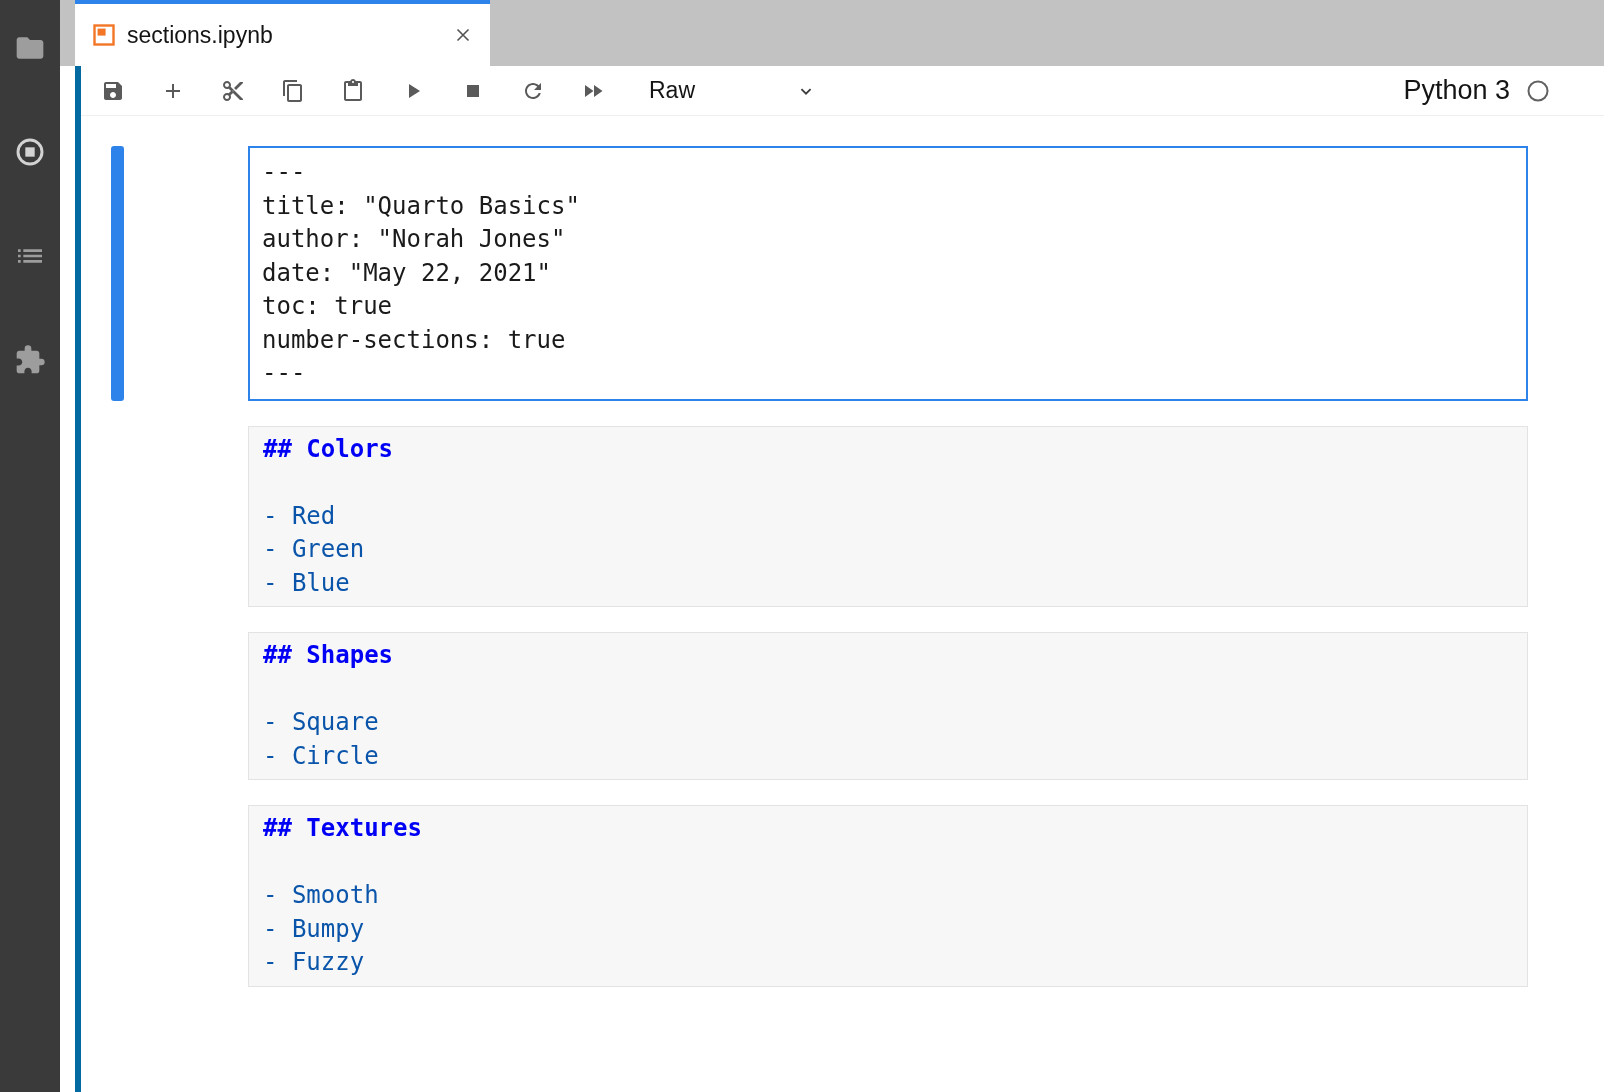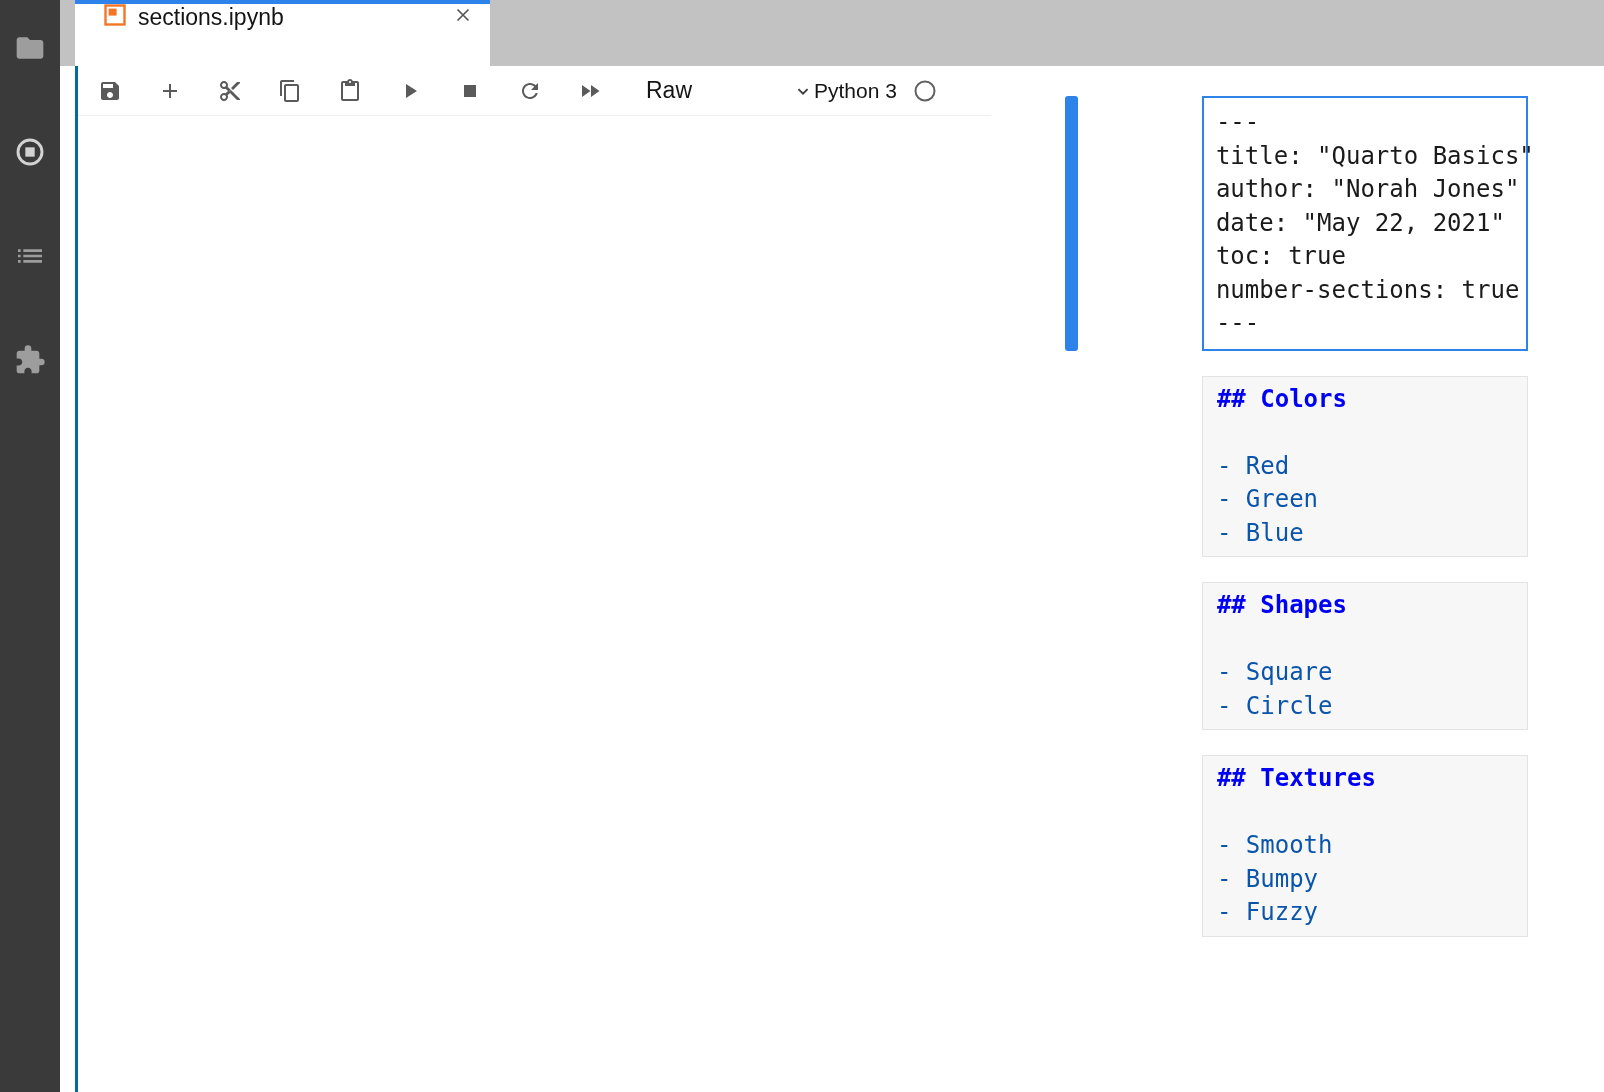--- a/index.html
+++ b/index.html
@@ -26,29 +26,29 @@
 
   
   .main { flex: 1; display: flex; flex-direction: column; background: #fff; min-width: 0; }
 
   .tabbar {
     height: 66px; background: #c2c2c2; flex: none;
     display: flex; align-items: stretch; padding-left: 15px;
   }
   .tab {
     width: 415px; background: #fff; border-top: 4px solid #2e83ea;
-    display: flex; padding: 0 16px 0 29px;
+    display: flex; align-items: center; padding: 0 16px 0 18px;
   }
   .tab-icon { flex: none; margin-right: 12px; display: flex; }
   .tab-title { font-size: 23px; color: #141414; flex: 1; white-space: nowrap; overflow: hidden; }
   .tab-close { flex: none; margin-left: 12px; display: flex; cursor: pointer; color: #555; }
 
   .workspace {
-    flex: 1; margin-left: 15px; border-left: 3px solid #0369a1;
-    display: flex; min-height: 0; gap: 44px;
+    flex: 1; margin-left: 15px; border-left: 6px solid #0369a1;
+    display: flex; flex-direction: column; min-height: 0;
   }
 
   
   .toolbar {
     height: 50px; flex: none; background: #fff;
     display: flex; align-items: center;
     padding: 0 54px 0 20px;
     border-bottom: 1px solid #efefef;
   }
   .tbtn {
@@ -56,21 +56,21 @@
     color: #5a5a5a; cursor: pointer; display: flex; align-items: center; justify-content: center;
   }
   .tbtn svg { width: 24px; height: 24px; }
   .celltype {
     width: 168px; margin-left: 8px; flex: none;
     display: flex; align-items: center; justify-content: space-between;
     font-size: 23px; color: #141414; cursor: pointer;
   }
   .celltype svg { width: 22px; height: 22px; color: #3c3c3c; }
   .tb-spacer { flex: 1; }
-  .kernel-name { font-size: 21px; color: #141414; margin-right: 16px; cursor: pointer; white-space: nowrap; }
+  .kernel-name { font-size: 27px; color: #141414; margin-right: 16px; cursor: pointer; white-space: nowrap; }
   .kernel-status { display: flex; cursor: pointer; }
 
   
   .notebook { flex: 1; overflow: hidden; padding: 30px 76px 0 30px; background: #fff; }
 
   .cell { display: flex; margin-bottom: 25px; }
   .collapser { width: 13px; border-radius: 3px; margin-right: 124px; flex: none; cursor: pointer; }
   .cell.selected .collapser { background: #2e83ea; }
 
   .cell-input {

